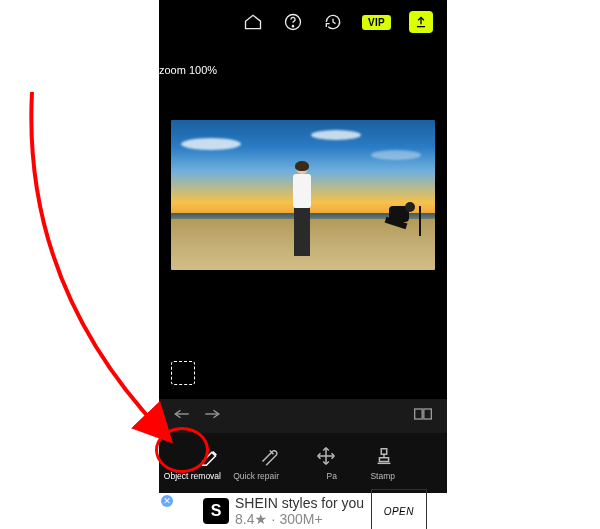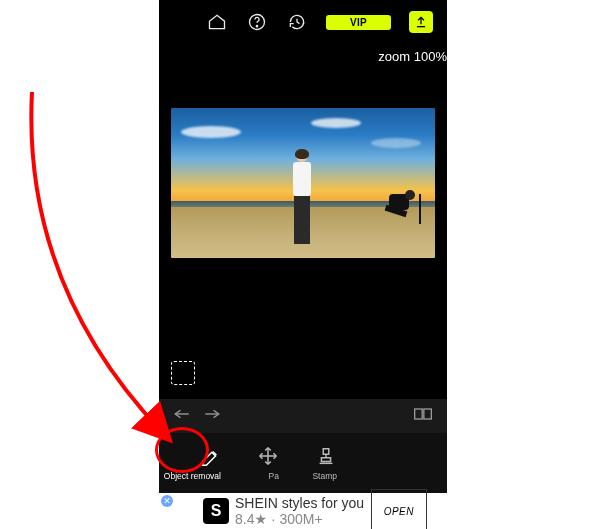--- a/index.html
+++ b/index.html
@@ -37,37 +37,37 @@
     align-items: center;
     justify-content: center;
     color: #e9e9e9;
   }
   .vip-badge {
     background: #d9ff00;
     color: #000;
     font-size: 10px;
     font-weight: 700;
     border-radius: 3px;
-    padding: 2px 24px;
+    padding: 2px 6px;
     letter-spacing: 0.3px;
   }
   .export-btn {
     width: 24px;
     height: 22px;
     border-radius: 4px;
     background: #d9ff00;
     display: flex;
     align-items: center;
     justify-content: center;
   }
   .zoom {
-    text-align: right;
+    text-align: left;
     color: #fff;
-    font-size: 13px;
-    margin: 5px 0 16px;
+    font-size: 11px;
+    margin: 20px 0 16px;
   }
   .canvas {
     position: relative;
     width: 100%;
     flex: 1;
     display: flex;
     align-items: flex-start;
     justify-content: center;
   }
   .photo {
@@ -324,20 +324,27 @@
   <div class="toolbar">
     <div class="tool sel">
       <svg width="22" height="22" viewBox="0 0 24 24" fill="none" stroke="#fff" stroke-width="1.6">
           <path d="M4 18 L14 8 L18 12 L8 22 H4 Z"></path>
           <path d="M15 7 L19 11"></path>
         </svg>
       <span>Object removal</span>
     </div>
     <div class="tool">
       <svg width="22" height="22" viewBox="0 0 24 24" fill="none" stroke="currentColor" stroke-width="1.6">
+          <path d="M6 18 L16 8 a3 3 0 1 1 4 4 L10 22"></path>
+          <path d="M14 6 L18 10"></path>
+        </svg>
+      <span>Quick repair</span>
+    </div>
+    <div class="tool">
+      <svg width="22" height="22" viewBox="0 0 24 24" fill="none" stroke="currentColor" stroke-width="1.6">
           <path d="M12 3v18M3 12h18"></path>
           <path d="M12 3l-3 3M12 3l3 3M12 21l-3-3M12 21l3-3M3 12l3-3M3 12l3 3M21 12l-3-3M21 12l-3 3"></path>
         </svg>
       <span>Pa</span>
     </div>
     <div class="tool">
       <svg width="22" height="22" viewBox="0 0 24 24" fill="none" stroke="currentColor" stroke-width="1.6">
           <path d="M9 4h6v6H9z"></path>
           <path d="M7 14h10v4H7z"></path>
           <path d="M12 10v4"></path>

